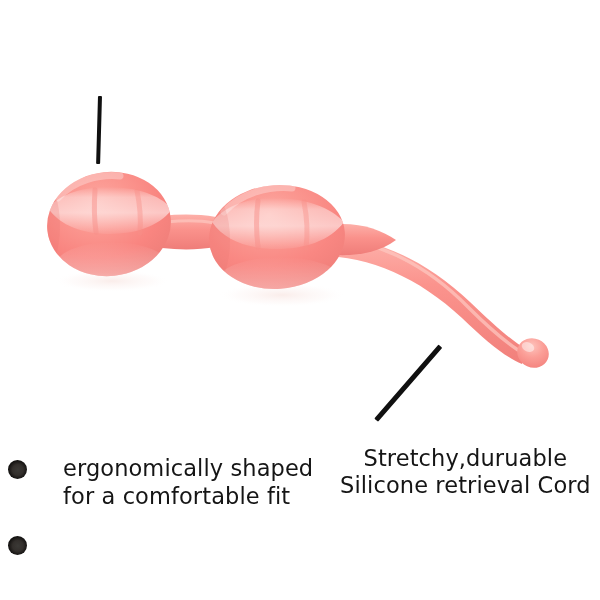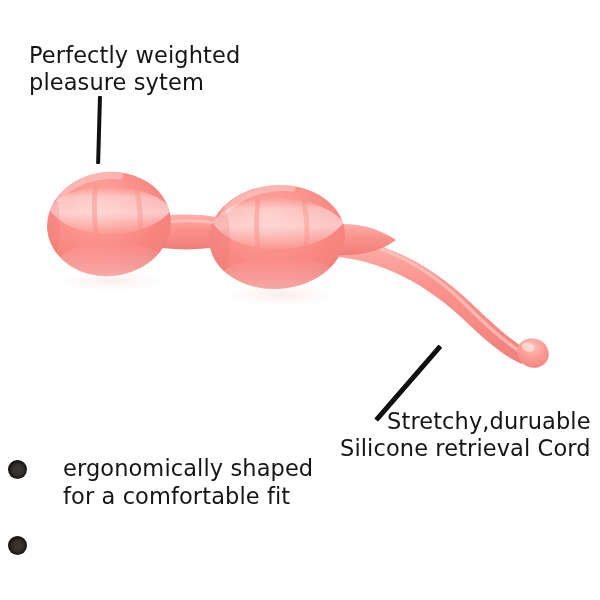--- a/index.html
+++ b/index.html
@@ -26,22 +26,22 @@
     white-space: pre;
     letter-spacing: 0.1px;
   }
   #callout-top-left {
     left: 29px;
     top: 42px;
     text-align: left;
   }
   #callout-bottom-right {
     left: 340px;
-    top: 408px;
-    text-align: right;
+    top: 445px;
+    text-align: center;
   }
 
   
   .leader {
     position: absolute;
     background: #101010;
   }
   #leader-vertical {
     left: 98px;
     top: 96px;
@@ -225,22 +225,20 @@
         <path d="M 224 212 C 242 192, 270 186, 292 188" fill="none" stroke="#ffffff" stroke-opacity="0.30" stroke-width="7" stroke-linecap="round"></path>
         <ellipse cx="280" cy="283" rx="64" ry="26" fill="url(#gradBounce)"></ellipse>
         <ellipse cx="214" cy="240" rx="16" ry="44" fill="#e8746f" fill-opacity="0.20"></ellipse>
       </g>
     </g>
   </svg>
 
   <div class="leader" id="leader-vertical"></div>
   <div class="leader" id="leader-diagonal"></div>
 
-  <div class="callout" id="callout-top-left">Perfectly weighted
-pleasure sytem</div>
 
   <div class="callout" id="callout-bottom-right">Stretchy,duruable
 Silicone retrieval Cord</div>
 
   <div class="bullet-row" id="bullet-row-1">
     <span class="bullet-dot"></span>
     <span class="bullet-text">ergonomically shaped
 for a comfortable fit</span>
   </div>
 

